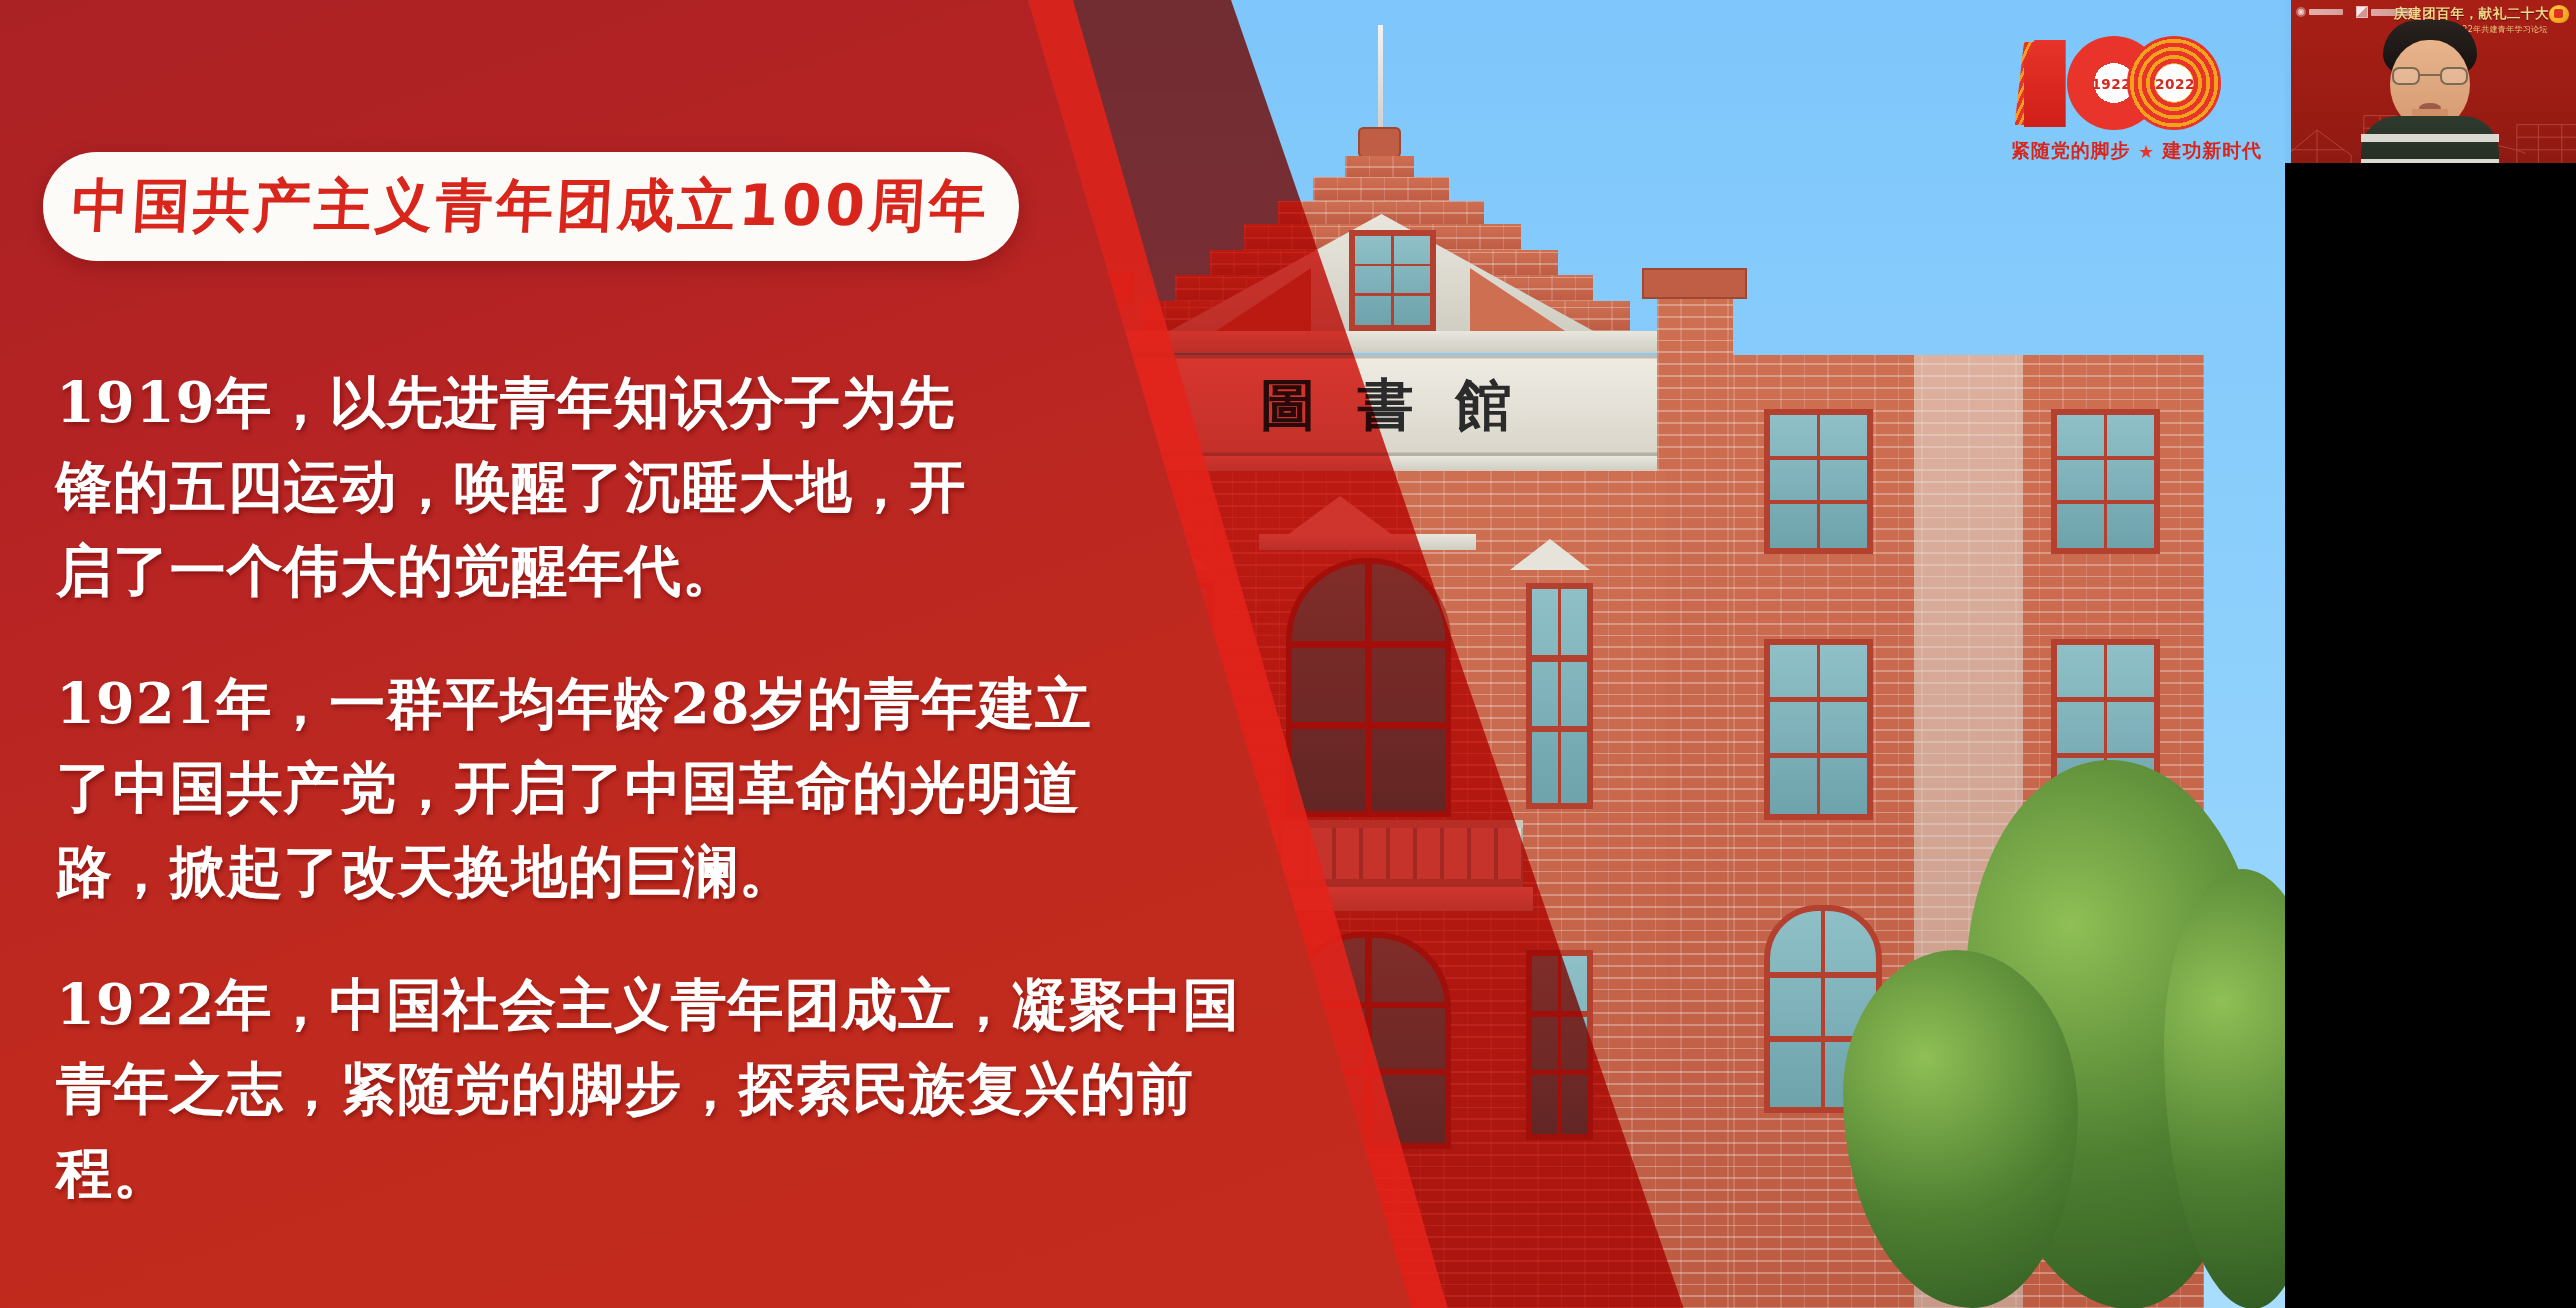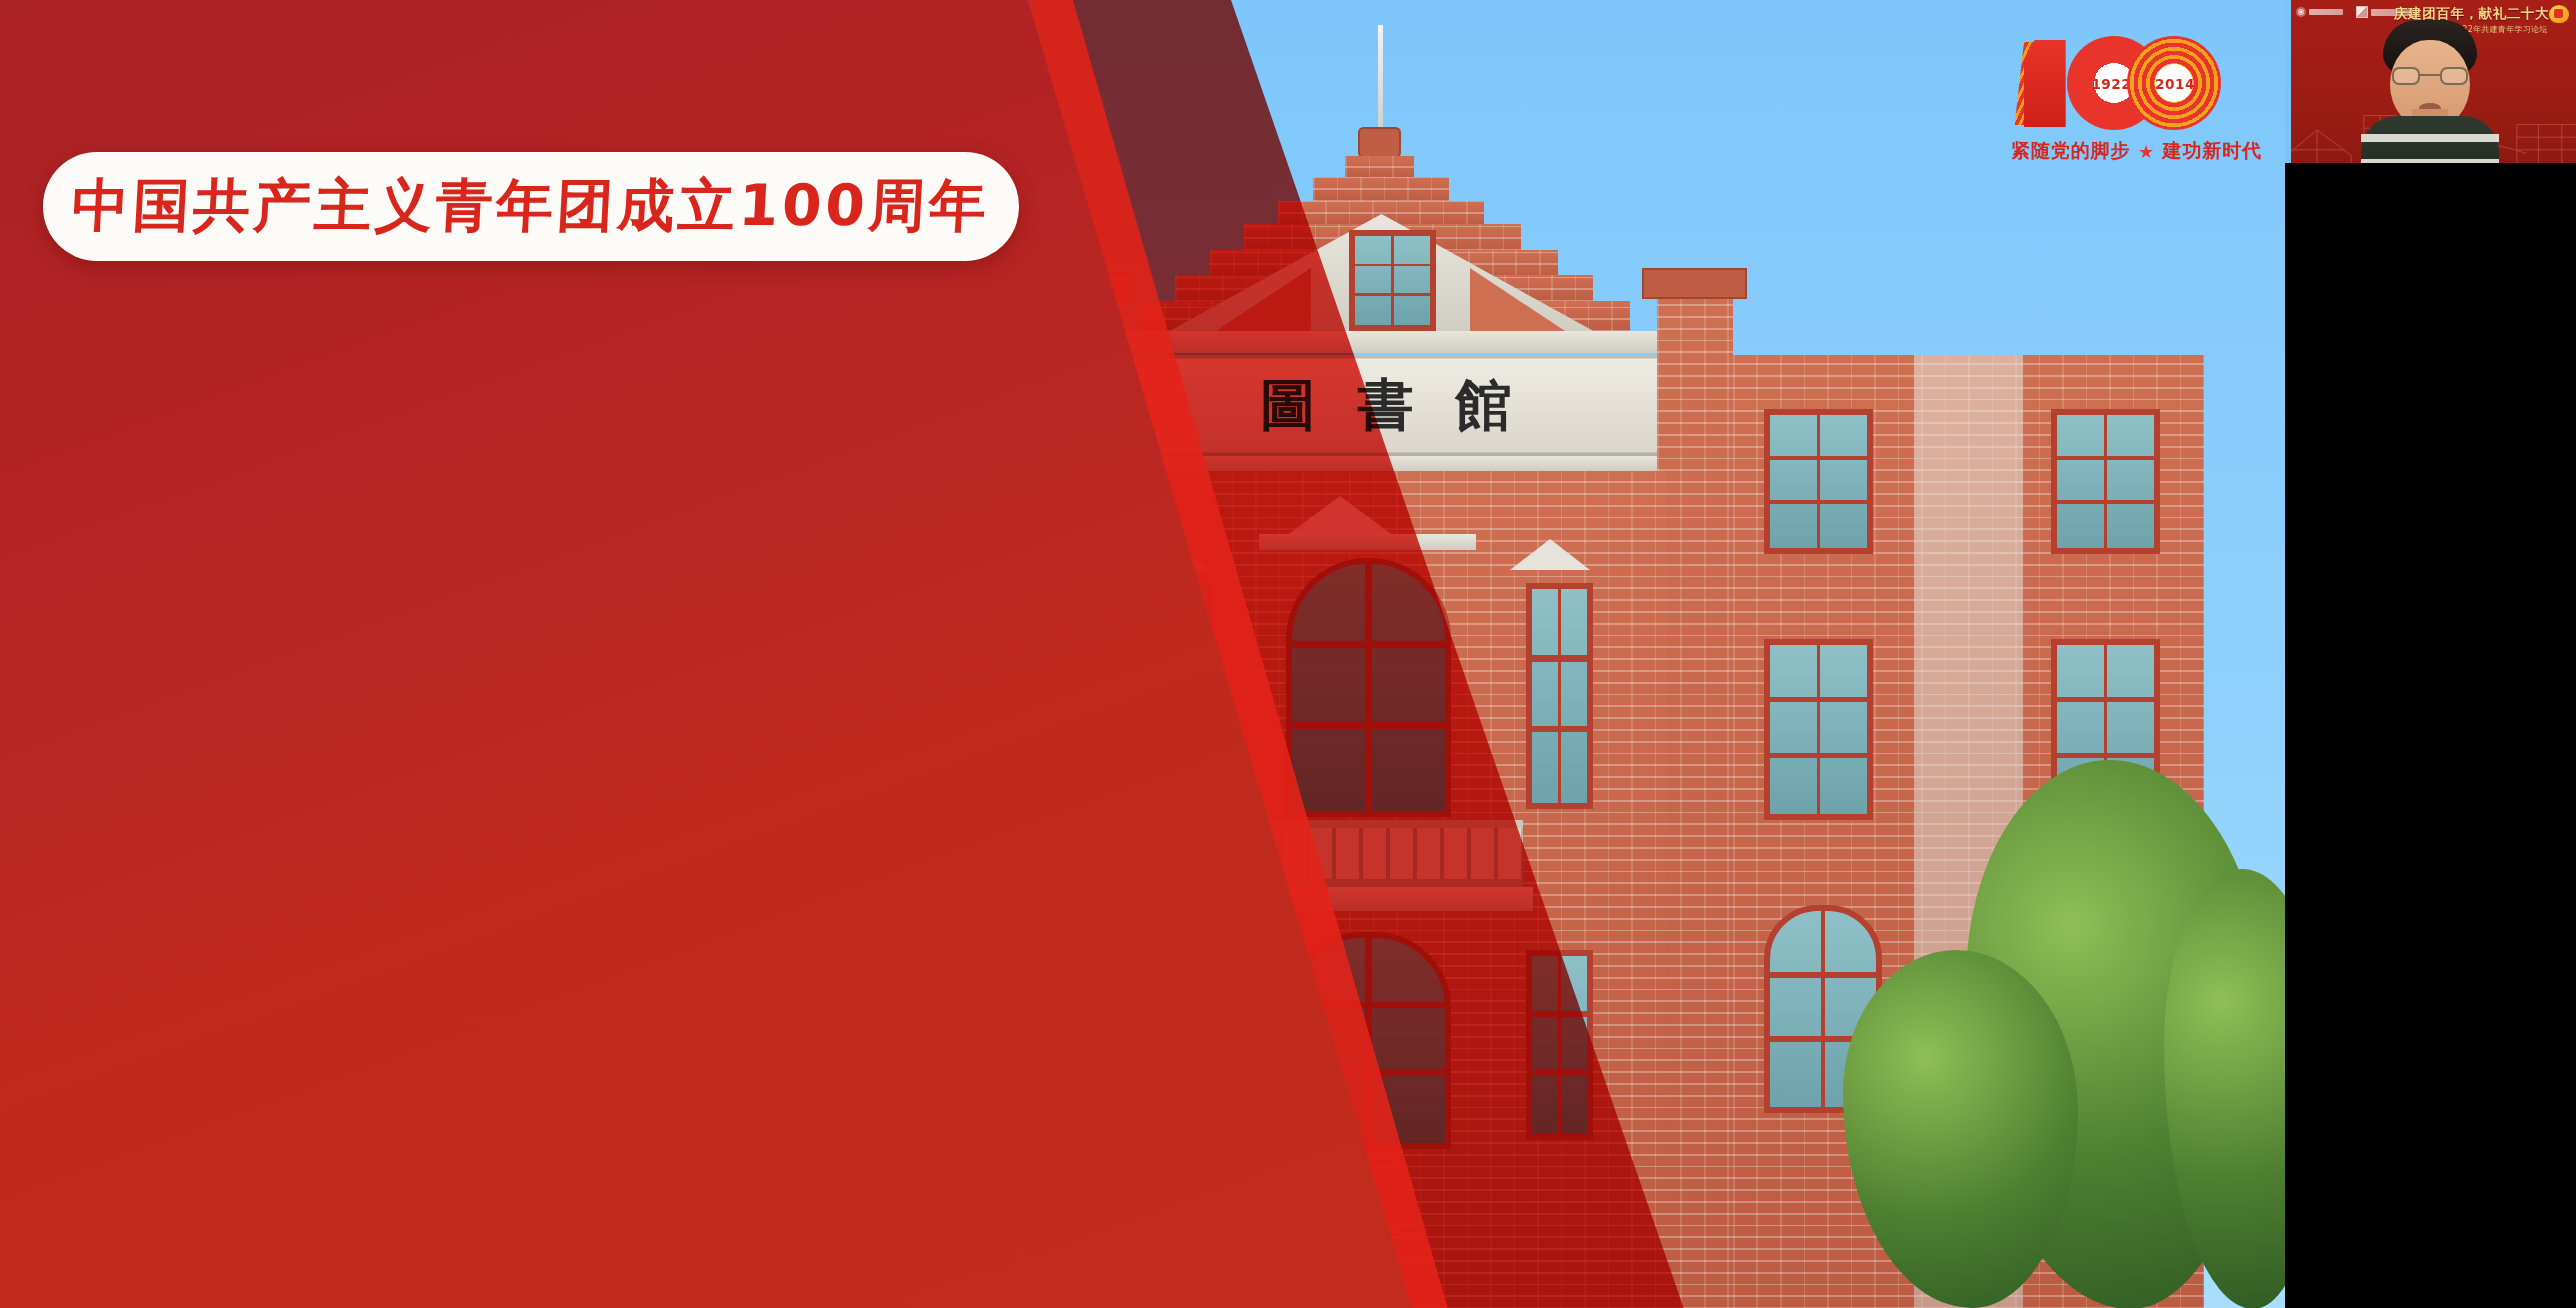--- a/index.html
+++ b/index.html
@@ -208,30 +208,40 @@
     </div>
 
     <div class="redband"></div>
     <div class="redband2"></div>
     <div class="redpanel"></div>
 
     <div class="pill">
       <div class="pill-text">中国共产主义青年团成立100周年</div>
     </div>
 
+    <div class="body">
+      <p class="para">1919年，以先进青年知识分子为先
+锋的五四运动，唤醒了沉睡大地，开
+启了一个伟大的觉醒年代。</p>
+      <p class="para">1921年，一群平均年龄28岁的青年建立
+了中国共产党，开启了中国革命的光明道
+路，掀起了改天换地的巨澜。</p>
+      <p class="para">1922年，中国社会主义青年团成立，凝聚中国
+青年之志，紧随党的脚步，探索民族复兴的前程。</p>
+    </div>
 
     <div class="logo">
       <div class="num">
         <div class="one-s"></div>
         <div class="one-b"></div>
         <div class="zero z1">
           <div class="zlab" style="left:24.4px;top:40px;">1922</div>
         </div>
         <div class="zero z2">
-          <div class="zlab" style="left:28px;top:40px;z-index:2;">2014</div>
+          <div class="zlab" style="left:28px;top:40px;z-index:2;">2022</div>
         </div>
       </div>
       <div class="logo-sub">
         <span>紧随党的脚步</span>
         <span class="logo-star">★</span>
         <span>建功新时代</span>
       </div>
     </div>
   </div>
 

